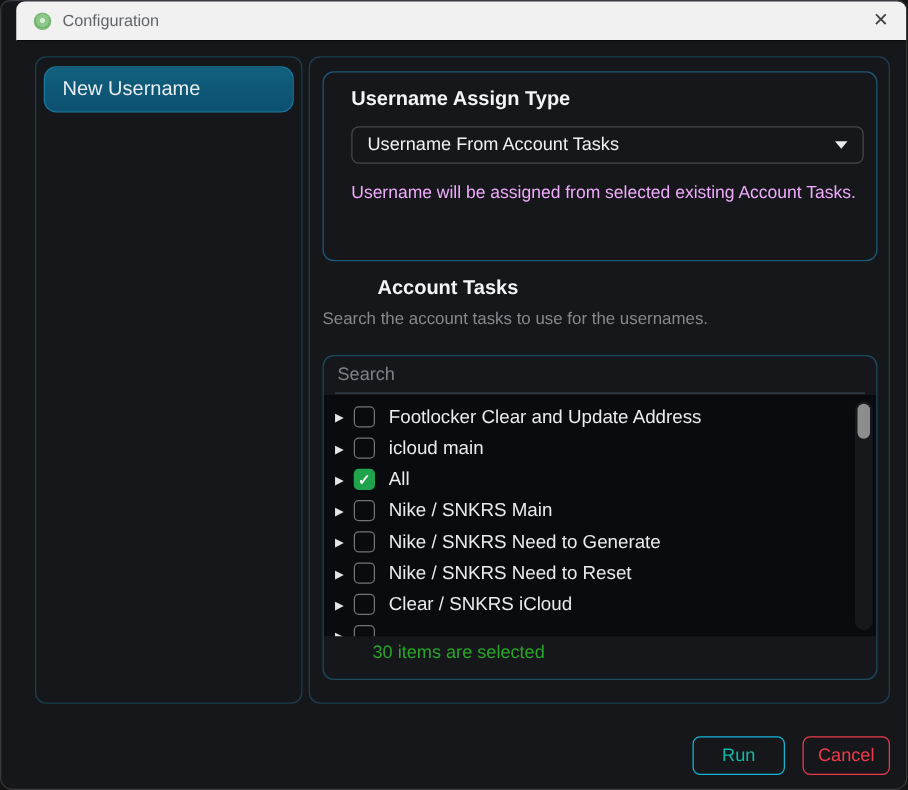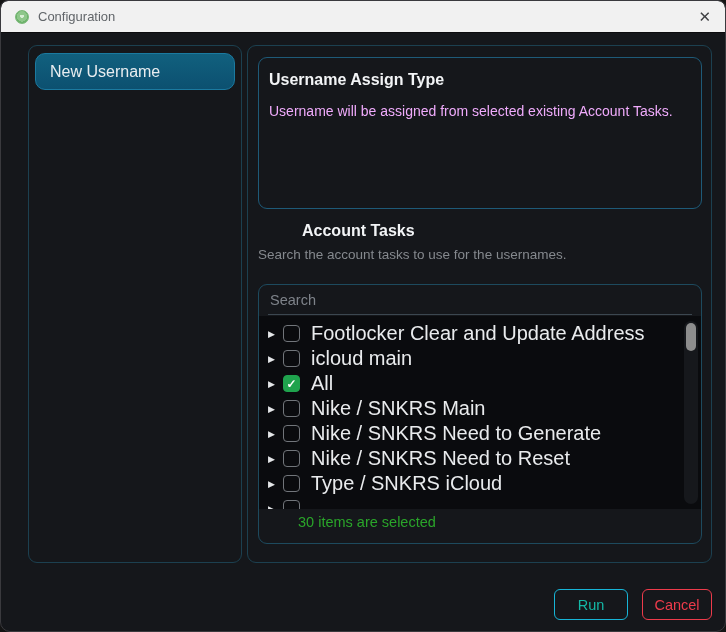--- a/index.html
+++ b/index.html
@@ -4,21 +4,21 @@
 <style>
   html,body{margin:0;padding:0;background:#141414;font-family:"Liberation Sans",sans-serif;}
   *{box-sizing:border-box;}
   .window{
     position:relative;width:726px;height:632px;background:#15171b;
     border:1px solid #3a3a3e;border-radius:8px 8px 10px 10px;overflow:hidden;
   }
   
   .titlebar{
     height:32px;background:#f1f1f1;display:flex;align-items:center;
-    padding:0 14px;border-radius:7px 7px 0 0;border-bottom:1px solid #0c0c0e;
+    padding:0 14px;border-radius:7px 7px 0 0;border-bottom:1px solid #0c0c0e;margin-left:12px;
   }
   .logo{
     width:14px;height:14px;border-radius:50%;margin-right:9px;flex:0 0 auto;
     background:radial-gradient(circle at 50% 45%, #d8eed4 0 20%, #8ec78a 21% 58%, #6cb26a 59% 100%);
     border:1px solid #79b877;
   }
   .title{font-size:13px;color:#616569;}
   .close{margin-left:auto;color:#3f4043;font-size:15px;line-height:1;cursor:pointer;}
   
   .sidebar-panel{
@@ -30,21 +30,21 @@
     background:linear-gradient(180deg,#11607e,#0c5070);
     border:1px solid #1b7aa0;color:#e8edf0;font-size:16px;
     display:flex;align-items:center;padding:0 14px;cursor:pointer;
   }
   .main-panel{
     position:absolute;left:246px;top:44px;width:465px;height:518px;
     border:1px solid #1c4050;border-radius:9px;
   }
   .assign-box{
     position:absolute;left:10px;top:11px;width:444px;height:152px;
-    border:1px solid #1e5a78;border-radius:9px;padding:13px 10px 10px 10px;
+    border:1px solid #1e5a78;border-radius:9px;padding:13px 10px 10px 22px;
   }
   .h1{color:#f2f4f6;font-size:16px;font-weight:bold;}
   .sub{color:#85898e;font-size:13.5px;margin-top:7px;}
   .dropdown{
     margin-top:12px;height:30px;border:1px solid #45484d;border-radius:6px;
     display:flex;align-items:center;padding:0 12px;color:#eef0f2;font-size:14.5px;cursor:pointer;
   }
   .caret{margin-left:auto;width:0;height:0;border-left:5px solid transparent;border-right:5px solid transparent;border-top:6px solid #e8eaec;}
   .help{margin-top:13px;color:#f0abfc;font-size:14px;line-height:1.35;max-width:424px;}
   .tasks-title{position:absolute;left:10px;top:176px;margin-left:44px;}
@@ -64,21 +64,21 @@
     background:#0a0b0e;overflow:hidden;padding-top:5px;
   }
   .row{height:25px;display:flex;align-items:center;padding-left:9px;cursor:pointer;}
   .arrow{font-size:9px;color:#e4e6e8;width:15px;flex:0 0 auto;}
   .cb{
     width:17px;height:17px;border:1.5px solid #71757a;border-radius:4px;
     margin-right:11px;flex:0 0 auto;display:flex;align-items:center;justify-content:center;
     color:transparent;
   }
   .row.checked .cb{background:#1fa34d;border-color:#1fa34d;color:#ffffff;font-size:12px;font-weight:bold;}
-  .lbl{color:#e9ebed;font-size:20px;white-space:nowrap;}
+  .lbl{color:#e9ebed;font-size:15px;white-space:nowrap;}
   .scrollbar{position:absolute;right:3px;top:5px;width:14px;height:183px;background:#16181c;border-radius:7px;}
   .thumb{position:absolute;top:2px;left:2px;width:10px;height:28px;background:#8d8d8d;border-radius:5px;cursor:pointer;}
   .status{position:absolute;left:11px;top:229px;color:#2aa52a;font-size:14.5px;margin-left:28px;}
   
   .btn{
     position:absolute;top:588px;height:31px;background:transparent;border-radius:6px;
     font-size:14.5px;font-family:"Liberation Sans",sans-serif;cursor:pointer;
   }
   .btn.run{left:553px;width:74px;border:1.5px solid #17b5d7;color:#14b8a6;}
   .btn.cancel{left:641px;width:70px;border:1.5px solid #ee3b4b;color:#ee3b4b;}
@@ -95,20 +95,24 @@
   </div>
 
   <div class="sidebar-panel">
     <div class="sidebar-item">New Username</div>
   </div>
 
   <div class="main-panel">
 
     <div class="assign-box">
       <div class="h1">Username Assign Type</div>
+      <div class="dropdown">
+        <span>Username From Account Tasks</span>
+        <span class="caret"></span>
+      </div>
       <div class="help">Username will be assigned from selected existing Account Tasks.</div>
     </div>
 
     <div class="h1 tasks-title">Account Tasks</div>
     <div class="sub tasks-sub">Search the account tasks to use for the usernames.</div>
 
     <div class="tasks-box">
       <input class="search" type="text" placeholder="Search" style="">
       <div class="list">
 
@@ -144,21 +148,21 @@
 
   <div class="row">
     <span class="arrow">▶</span>
     <span class="cb"></span>
     <span class="lbl">Nike / SNKRS Need to Reset</span>
   </div>
 
   <div class="row">
     <span class="arrow">▶</span>
     <span class="cb"></span>
-    <span class="lbl">Type / SNKRS iCloud</span>
+    <span class="lbl">Clear / SNKRS iCloud</span>
   </div>
 
   <div class="row partial">
     <span class="arrow">▶</span>
     <span class="cb"></span>
     <span class="lbl"></span>
   </div>
 <div class="scrollbar">
           <div class="thumb"></div>
         </div>

